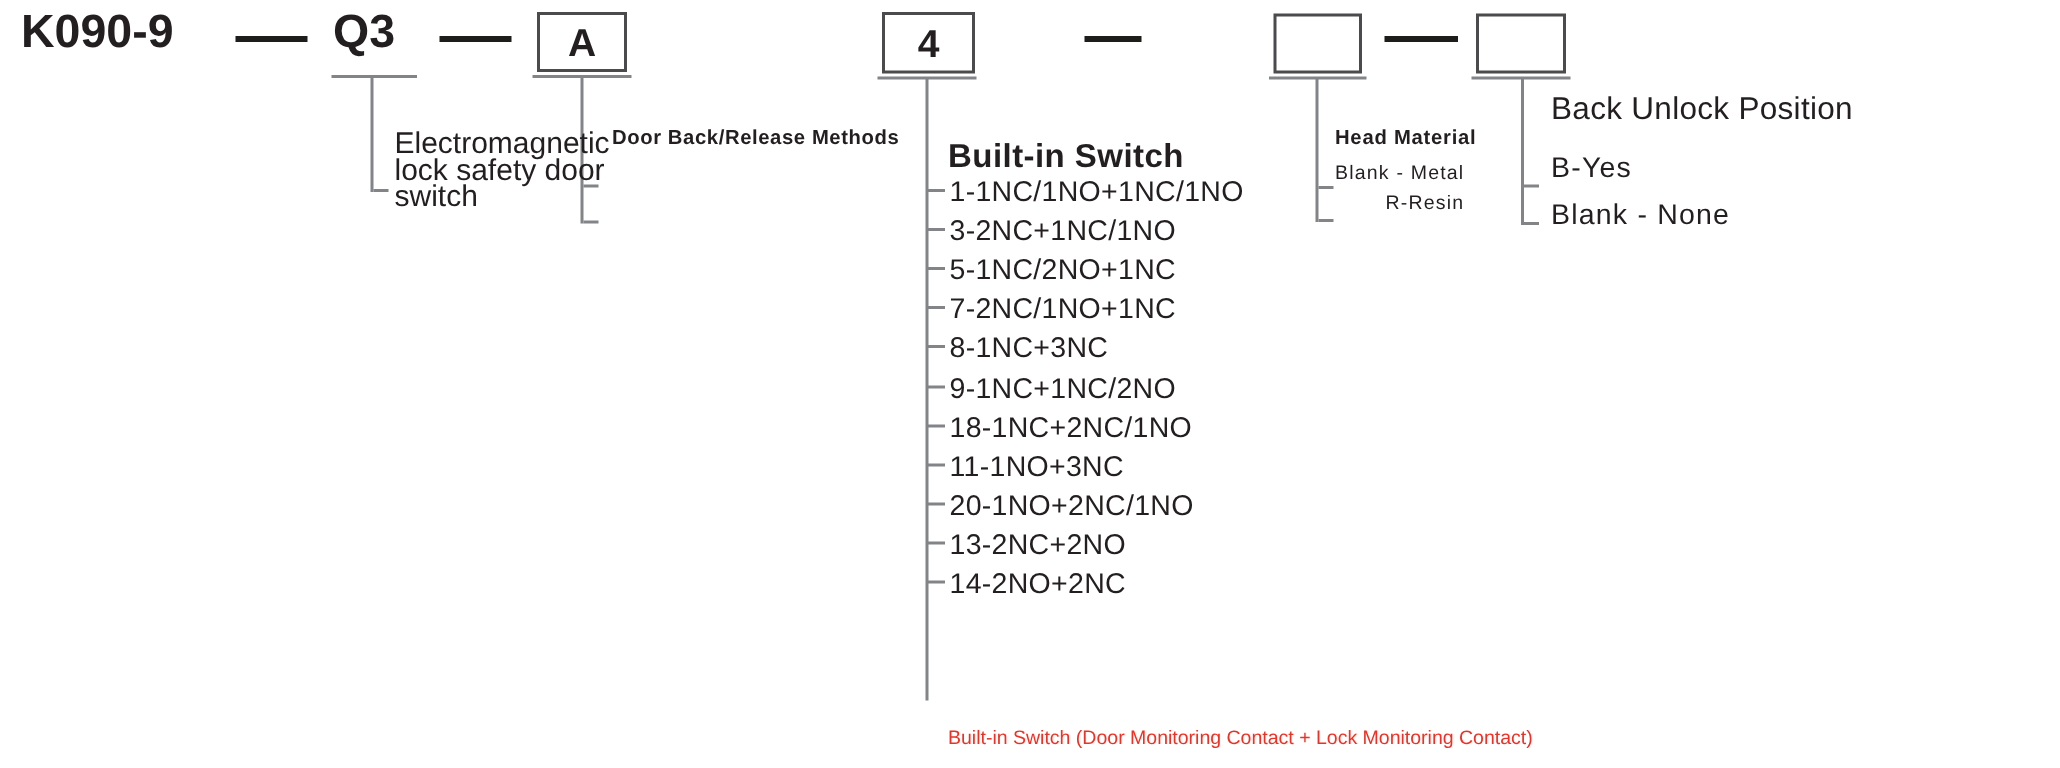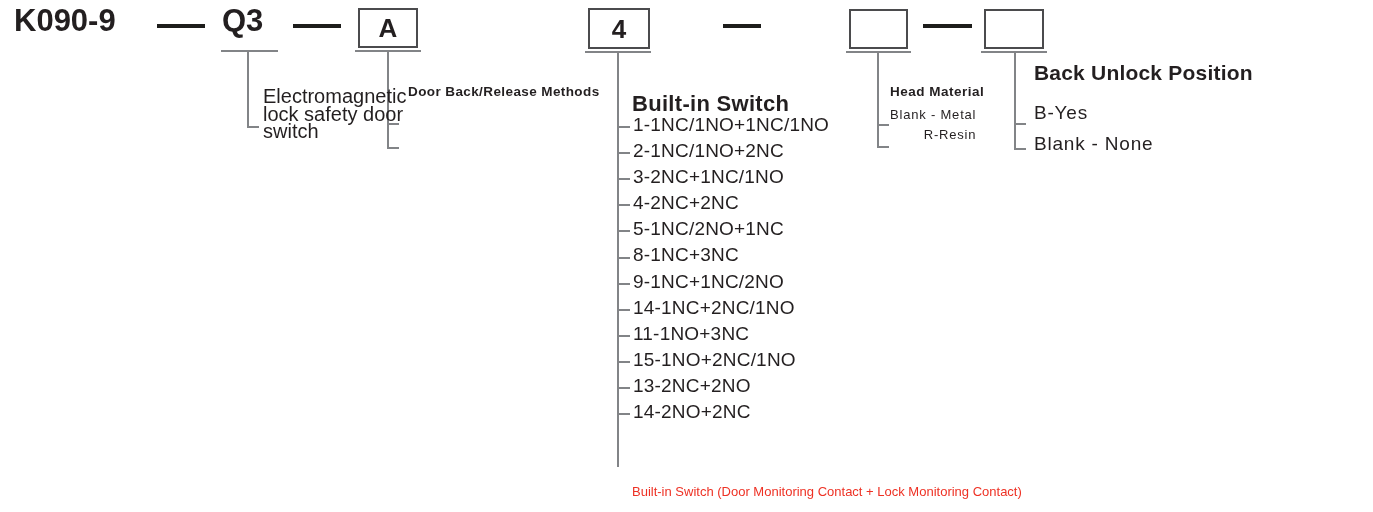--- a/index.html
+++ b/index.html
@@ -19,28 +19,28 @@
   .vline { position:absolute; width:2px; background:#828487; }
   .tick  { position:absolute; height:2px; background:#828487; }
 
   .desc-sm { position:absolute; font-size:20px; line-height:17.5px; white-space:nowrap; }
   .sec-title-sm { position:absolute; font-size:13.5px; font-weight:bold; letter-spacing:0.4px; white-space:nowrap; }
   .opt-sm { position:absolute; font-size:13.5px; line-height:20px; white-space:nowrap; }
   .opt-sm .indent { padding-left:14px; }
 
   .bi-title { position:absolute; font-size:22px; font-weight:bold; letter-spacing:0.3px; white-space:nowrap; }
   .bs-list { position:absolute; left:617px; top:114px; }
-  .bs-row { position:relative; height:26.1px; display:flex; align-items:flex-start; padding-left:16px;
+  .bs-row { position:relative; height:26.1px; display:flex; align-items:flex-end; padding-left:16px;
             font-size:19px; letter-spacing:0.2px; white-space:nowrap; }
   .bs-row::before { content:""; position:absolute; left:1px; top:calc(50% - 1px); width:12px; height:2px; background:#828487; }
 
   .hm-title { position:absolute; font-size:13.5px; font-weight:bold; letter-spacing:0.5px; white-space:nowrap; }
   .hm-opts { position:absolute; font-size:13px; line-height:19.5px; letter-spacing:0.8px; white-space:nowrap; }
 
-  .bu-title { position:absolute; font-size:21px; font-weight:bold; letter-spacing:0.2px; white-space:nowrap; }
+  .bu-title { position:absolute; font-size:21px; font-weight:normal; letter-spacing:0.2px; white-space:nowrap; }
   .bu-opts { position:absolute; font-size:19px; line-height:31px; letter-spacing:0.8px; white-space:nowrap; }
 
   .note-red { position:absolute; font-size:13px; color:#ee3124; white-space:nowrap; }
 </style>
 </head>
 <body>
 
 <div class="canvas">
 
   <span class="code" style="left:14px; top:5px;">K090-9</span>
@@ -98,45 +98,42 @@
   </div>
 
   <div class="sec-title-sm" style="left:408px; top:84px;">Door Back/Release Methods</div>
 
   <div class="bi-title" style="left:632px; top:91px;">Built-in Switch</div>
   <div class="bs-list">
     <div class="bs-row">
         <span>1-1NC/1NO+1NC/1NO</span>
       </div>
     <div class="bs-row">
-        <span>2-1NC/1NO+2NC</span>
-      </div>
-    <div class="bs-row">
         <span>3-2NC+1NC/1NO</span>
       </div>
     <div class="bs-row">
-        <span>4-2NC+2NC</span>
+        <span>5-1NC/2NO+1NC</span>
       </div>
     <div class="bs-row">
-        <span>5-1NC/2NO+1NC</span>
+        <span>7-2NC/1NO+1NC</span>
       </div>
     <div class="bs-row">
         <span>8-1NC+3NC</span>
       </div>
     <div class="bs-row">
         <span>9-1NC+1NC/2NO</span>
       </div>
     <div class="bs-row">
-        <span>14-1NC+2NC/1NO</span>
+        <span>18-1NC+2NC/1NO</span>
       </div>
     <div class="bs-row">
         <span>11-1NO+3NC</span>
       </div>
     <div class="bs-row">
-        <span>15-1NO+2NC/1NO</span>
+        <span>20-1NO+2NC/1NO</span>
       </div>
     <div class="bs-row">
         <span>13-2NC+2NO</span>
       </div>
     <div class="bs-row">
         <span>14-2NO+2NC</span>
       </div>
   </div>
   <div class="note-red" style="left:632px; top:484px;">Built-in Switch (Door Monitoring Contact + Lock Monitoring Contact)</div>
 

